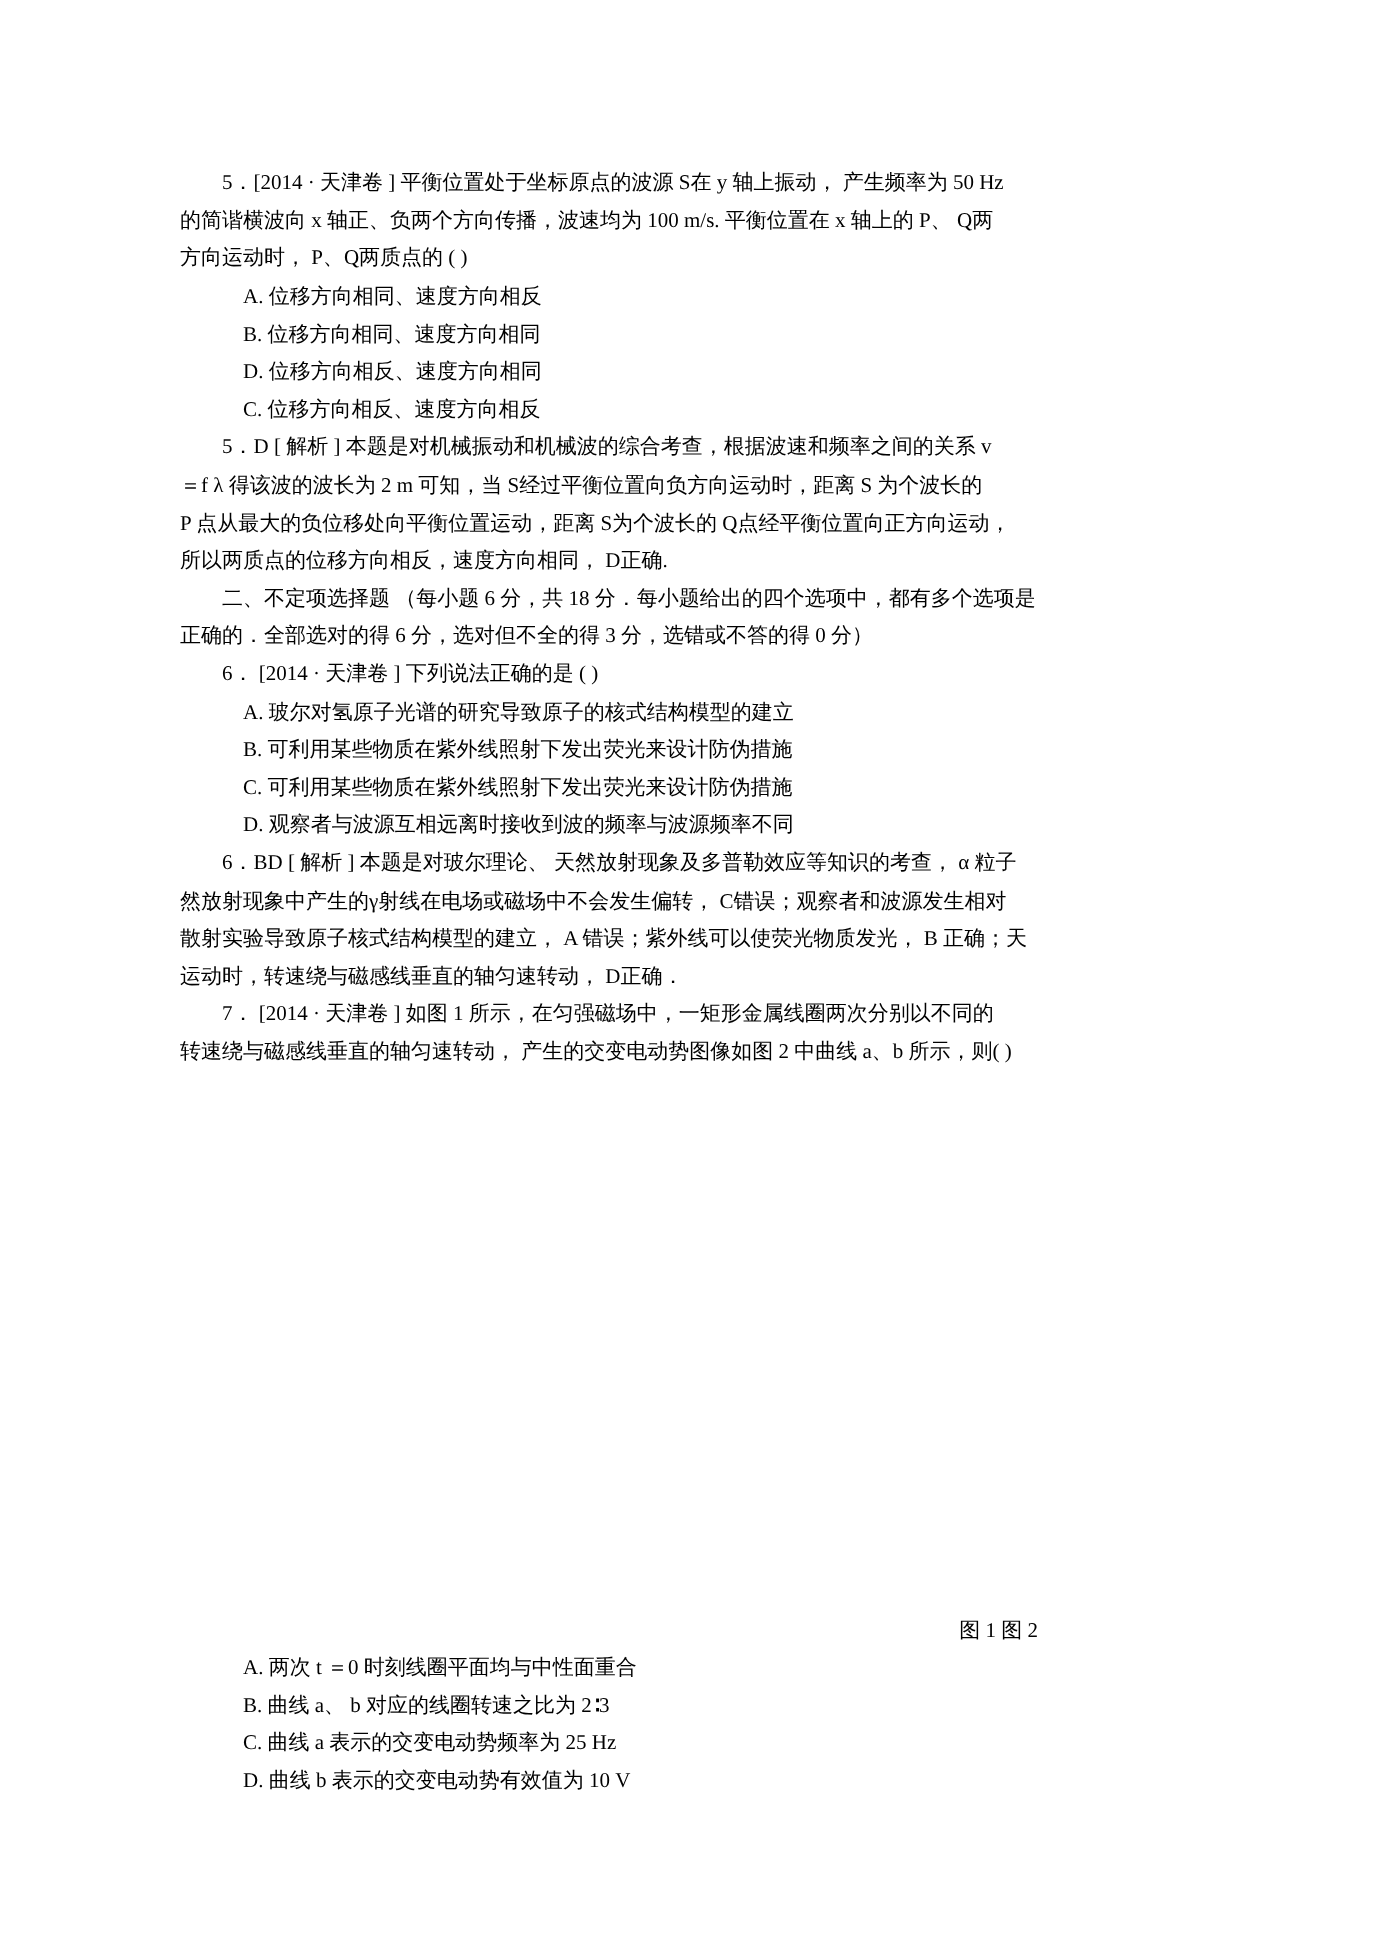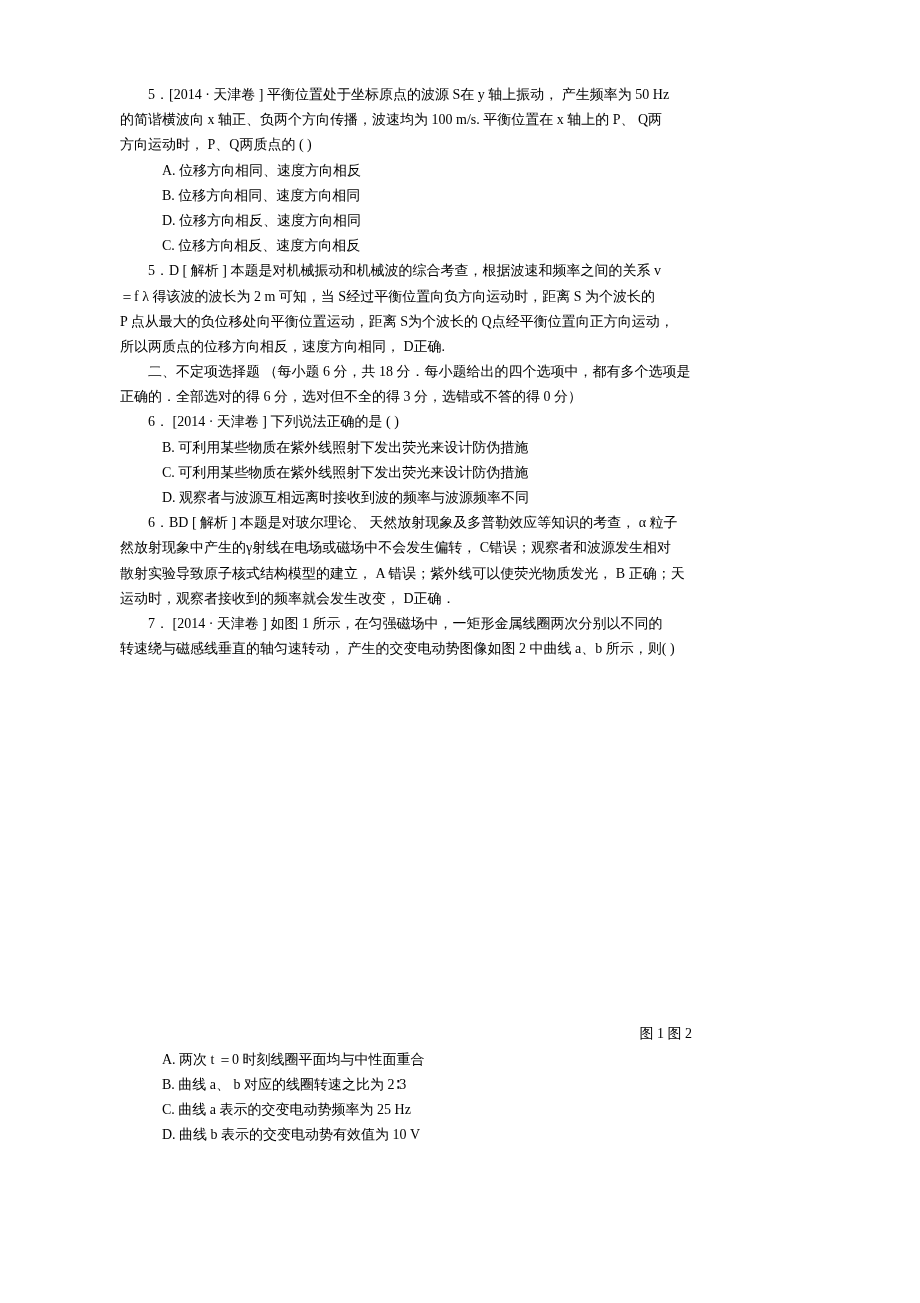--- a/index.html
+++ b/index.html
@@ -7,21 +7,21 @@
     padding: 0;
     background: #ffffff;
     font-family: "SimSun", "宋体", serif;
     font-size: 14px;
     color: #000;
     line-height: 1.8;
   }
   .page {
     width: 812px;
     min-height: 1303px;
-    padding: 82px 120px 60px 120px;
+    padding: 110px 120px 60px 120px;
     box-sizing: border-box;
   }
   .para {
     text-indent: 2em;
   }
   .opt {
     text-indent: 3em;
   }
   .fig-line {
     text-align: right;
@@ -42,27 +42,28 @@
   <div class="opt">C.  位移方向相反、速度方向相反</div>
   <div class="para">5．D   [ 解析 ]   本题是对机械振动和机械波的综合考查，根据波速和频率之间的关系            v</div>
   <div>＝f λ  得该波的波长为   2 m  可知，当   S经过平衡位置向负方向运动时，距离     S 为个波长的</div>
   <div>P 点从最大的负位移处向平衡位置运动，距离       S为个波长的  Q点经平衡位置向正方向运动，</div>
   <div>所以两质点的位移方向相反，速度方向相同，       D正确.</div>
 
   <div class="para">二、不定项选择题  （每小题  6 分，共  18 分．每小题给出的四个选项中，都有多个选项是</div>
   <div>正确的．全部选对的得    6 分，选对但不全的得    3 分，选错或不答的得    0 分）</div>
 
   <div class="para">6．  [2014 · 天津卷 ]  下列说法正确的是  (        )</div>
+  <div class="opt">A.  玻尔对氢原子光谱的研究导致原子的核式结构模型的建立</div>
   <div class="opt">B.  可利用某些物质在紫外线照射下发出荧光来设计防伪措施</div>
   <div class="opt">C.  可利用某些物质在紫外线照射下发出荧光来设计防伪措施</div>
   <div class="opt">D.  观察者与波源互相远离时接收到波的频率与波源频率不同</div>
   <div class="para">6．BD   [ 解析 ]   本题是对玻尔理论、   天然放射现象及多普勒效应等知识的考查，       α 粒子</div>
   <div>然放射现象中产生的γ射线在电场或磁场中不会发生偏转，          C错误；观察者和波源发生相对</div>
   <div>散射实验导致原子核式结构模型的建立，       A 错误；紫外线可以使荧光物质发光，       B 正确；天</div>
-  <div>运动时，观察者接收到的频率就会发生改变，       D正确．</div>
+  <div>运动时，转速绕与磁感线垂直的轴匀速转动，       D正确．</div>
 
   <div class="para">7．  [2014 · 天津卷 ]   如图 1 所示，在匀强磁场中，一矩形金属线圈两次分别以不同的</div>
   <div>转速绕与磁感线垂直的轴匀速转动，   产生的交变电动势图像如图    2 中曲线  a、b 所示，则(       )</div>
 
   <div class="fig-line">图 1                            图 2</div>
 
   <div class="opt">A.  两次  t ＝0 时刻线圈平面均与中性面重合</div>
   <div class="opt">B.  曲线  a、 b 对应的线圈转速之比为    2∶3</div>
   <div class="opt">C.  曲线  a 表示的交变电动势频率为    25 Hz</div>
   <div class="opt">D.  曲线  b 表示的交变电动势有效值为    10 V</div>

